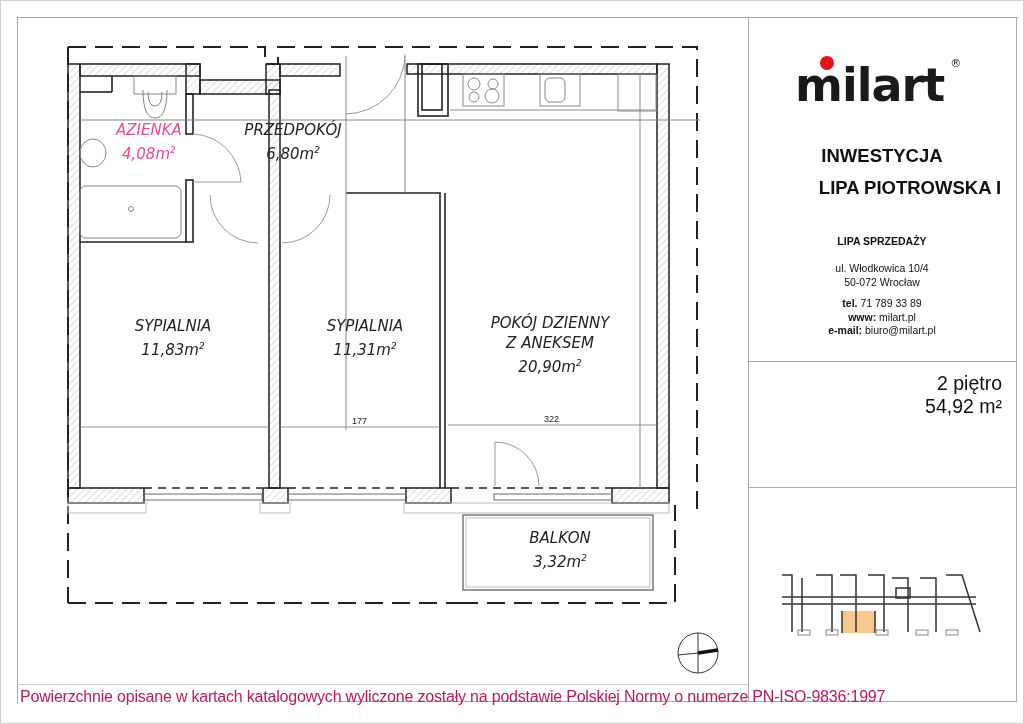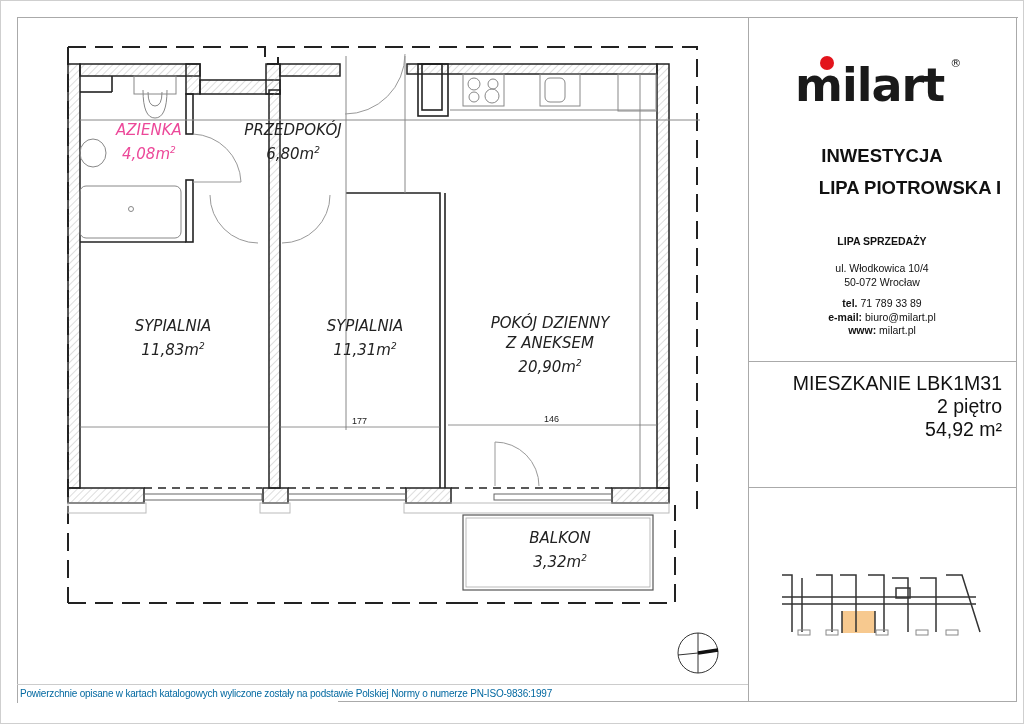--- a/index.html
+++ b/index.html
@@ -5,21 +5,21 @@
   html,body{margin:0;padding:0;background:#fff;}
   body{width:1024px;height:724px;position:relative;overflow:hidden;font-family:"Liberation Sans",sans-serif;color:#111;}
   .outer{position:absolute;left:0;top:0;width:1022px;height:722px;border:1px solid #cfcfcf;}
   .frame{position:absolute;left:17px;top:17px;width:1000px;height:685px;border-top:1px solid #aaa;border-left:1px solid #aaa;}
   .frame-right{position:absolute;left:1016px;top:17px;width:1px;height:685px;background:#aaa;}
   .frame-bottom{position:absolute;left:338px;top:701px;width:679px;height:1px;background:#aaa;}
   .divider-v{position:absolute;left:748px;top:17px;width:1px;height:685px;background:#aaa;}
   .divider-h1{position:absolute;left:748px;top:361px;width:268px;height:1px;background:#aaa;}
   .divider-h2{position:absolute;left:748px;top:487px;width:268px;height:1px;background:#aaa;}
   .divider-foot{position:absolute;left:17px;top:684px;width:731px;height:1px;background:#ccc;}
-  .footnote{position:absolute;left:20px;top:688px;font-size:10px;color:#0369a1;white-space:nowrap;letter-spacing:-0.2px;}
+  .footnote{position:absolute;left:20px;top:688px;font-size:16px;color:#be185d;white-space:nowrap;letter-spacing:-0.2px;}
   .plan{position:absolute;left:60px;top:40px;width:680px;height:640px;}
   .logo{position:absolute;left:795px;top:62px;font-family:"DejaVu Sans",sans-serif;font-weight:bold;font-size:46px;letter-spacing:-1px;color:#1a1a1a;line-height:1;}
   .logo .dot{position:absolute;left:25px;top:-6px;width:14px;height:14px;border-radius:50%;background:#e3141c;}
   .logo .reg{position:absolute;right:-16px;top:-4px;font-size:11px;font-weight:normal;}
   .proj{position:absolute;left:748px;width:268px;text-align:center;font-weight:bold;font-size:18.5px;}
   .office-h{position:absolute;left:748px;width:268px;text-align:center;font-weight:bold;font-size:10.5px;top:235px;}
   .office{position:absolute;left:748px;width:268px;text-align:center;font-size:10.5px;line-height:13.5px;}
   .office b{font-weight:bold;}
   .apt{position:absolute;right:22px;text-align:right;font-size:19.5px;line-height:23px;top:372px;}
   .keymap{position:absolute;left:776px;top:570px;width:230px;height:70px;}
@@ -162,43 +162,42 @@
 <div style="position:absolute;left:470px;top:293px;font-family:'DejaVu Sans',sans-serif;font-style:italic;font-size:15px;color:#222;line-height:20px;text-align:center;width:160px;margin-top:20px;">
   <div>POKÓJ DZIENNY</div>
   <div>Z ANEKSEM</div>
   <div><span>20,90m</span><sup style="font-size:9px;">2</sup></div>
 </div>
 <div style="position:absolute;left:505px;top:528px;font-family:'DejaVu Sans',sans-serif;font-style:italic;font-size:15px;color:#222;line-height:20px;text-align:center;width:110px;">
   <div>BALKON</div>
   <div><span>3,32m</span><sup style="font-size:9px;">2</sup></div>
 </div>
 <div style="position:absolute;left:352px;top:416px;font-size:9px;color:#222;">177</div>
-<div style="position:absolute;left:544px;top:414px;font-size:9px;color:#222;">146</div>
+<div style="position:absolute;left:544px;top:414px;font-size:9px;color:#222;">322</div>
 
 <div class="logo">
   <span>milart</span>
   <span class="dot"></span>
   <span class="reg">®</span>
 </div>
 <div class="proj" style="top:145px;">INWESTYCJA</div>
 <div class="proj" style="top:177px;margin-left:28px;">LIPA PIOTROWSKA I</div>
 
 <div class="office-h">LIPA SPRZEDAŻY</div>
 <div class="office" style="top:262px;">
   <div>ul. Włodkowica 10/4</div>
   <div>50-072 Wrocław</div>
 </div>
 <div class="office" style="top:297px;">
   <div><b>tel.</b><span> 71 789 33 89</span></div>
+  <div><b>www:</b><span> milart.pl</span></div>
   <div><b>e-mail:</b><span> biuro@milart.pl</span></div>
-  <div><b>www:</b><span> milart.pl</span></div>
 </div>
 
 <div class="apt">
-  <div>MIESZKANIE LBK1M31</div>
   <div>2 piętro</div>
   <div>54,92 m²</div>
 </div>
 
 <svg class="keymap" viewBox="0 0 230 70" xmlns="http://www.w3.org/2000/svg">
   <rect x="66" y="41" width="33" height="22" fill="#f7c98f"></rect>
   <g fill="none" stroke="#333" stroke-width="1.5">
     <line x1="6" y1="34" x2="200" y2="34"></line>
     <line x1="6" y1="27" x2="200" y2="27"></line>
     <polyline points="6,5 16,5 16,62"></polyline>

